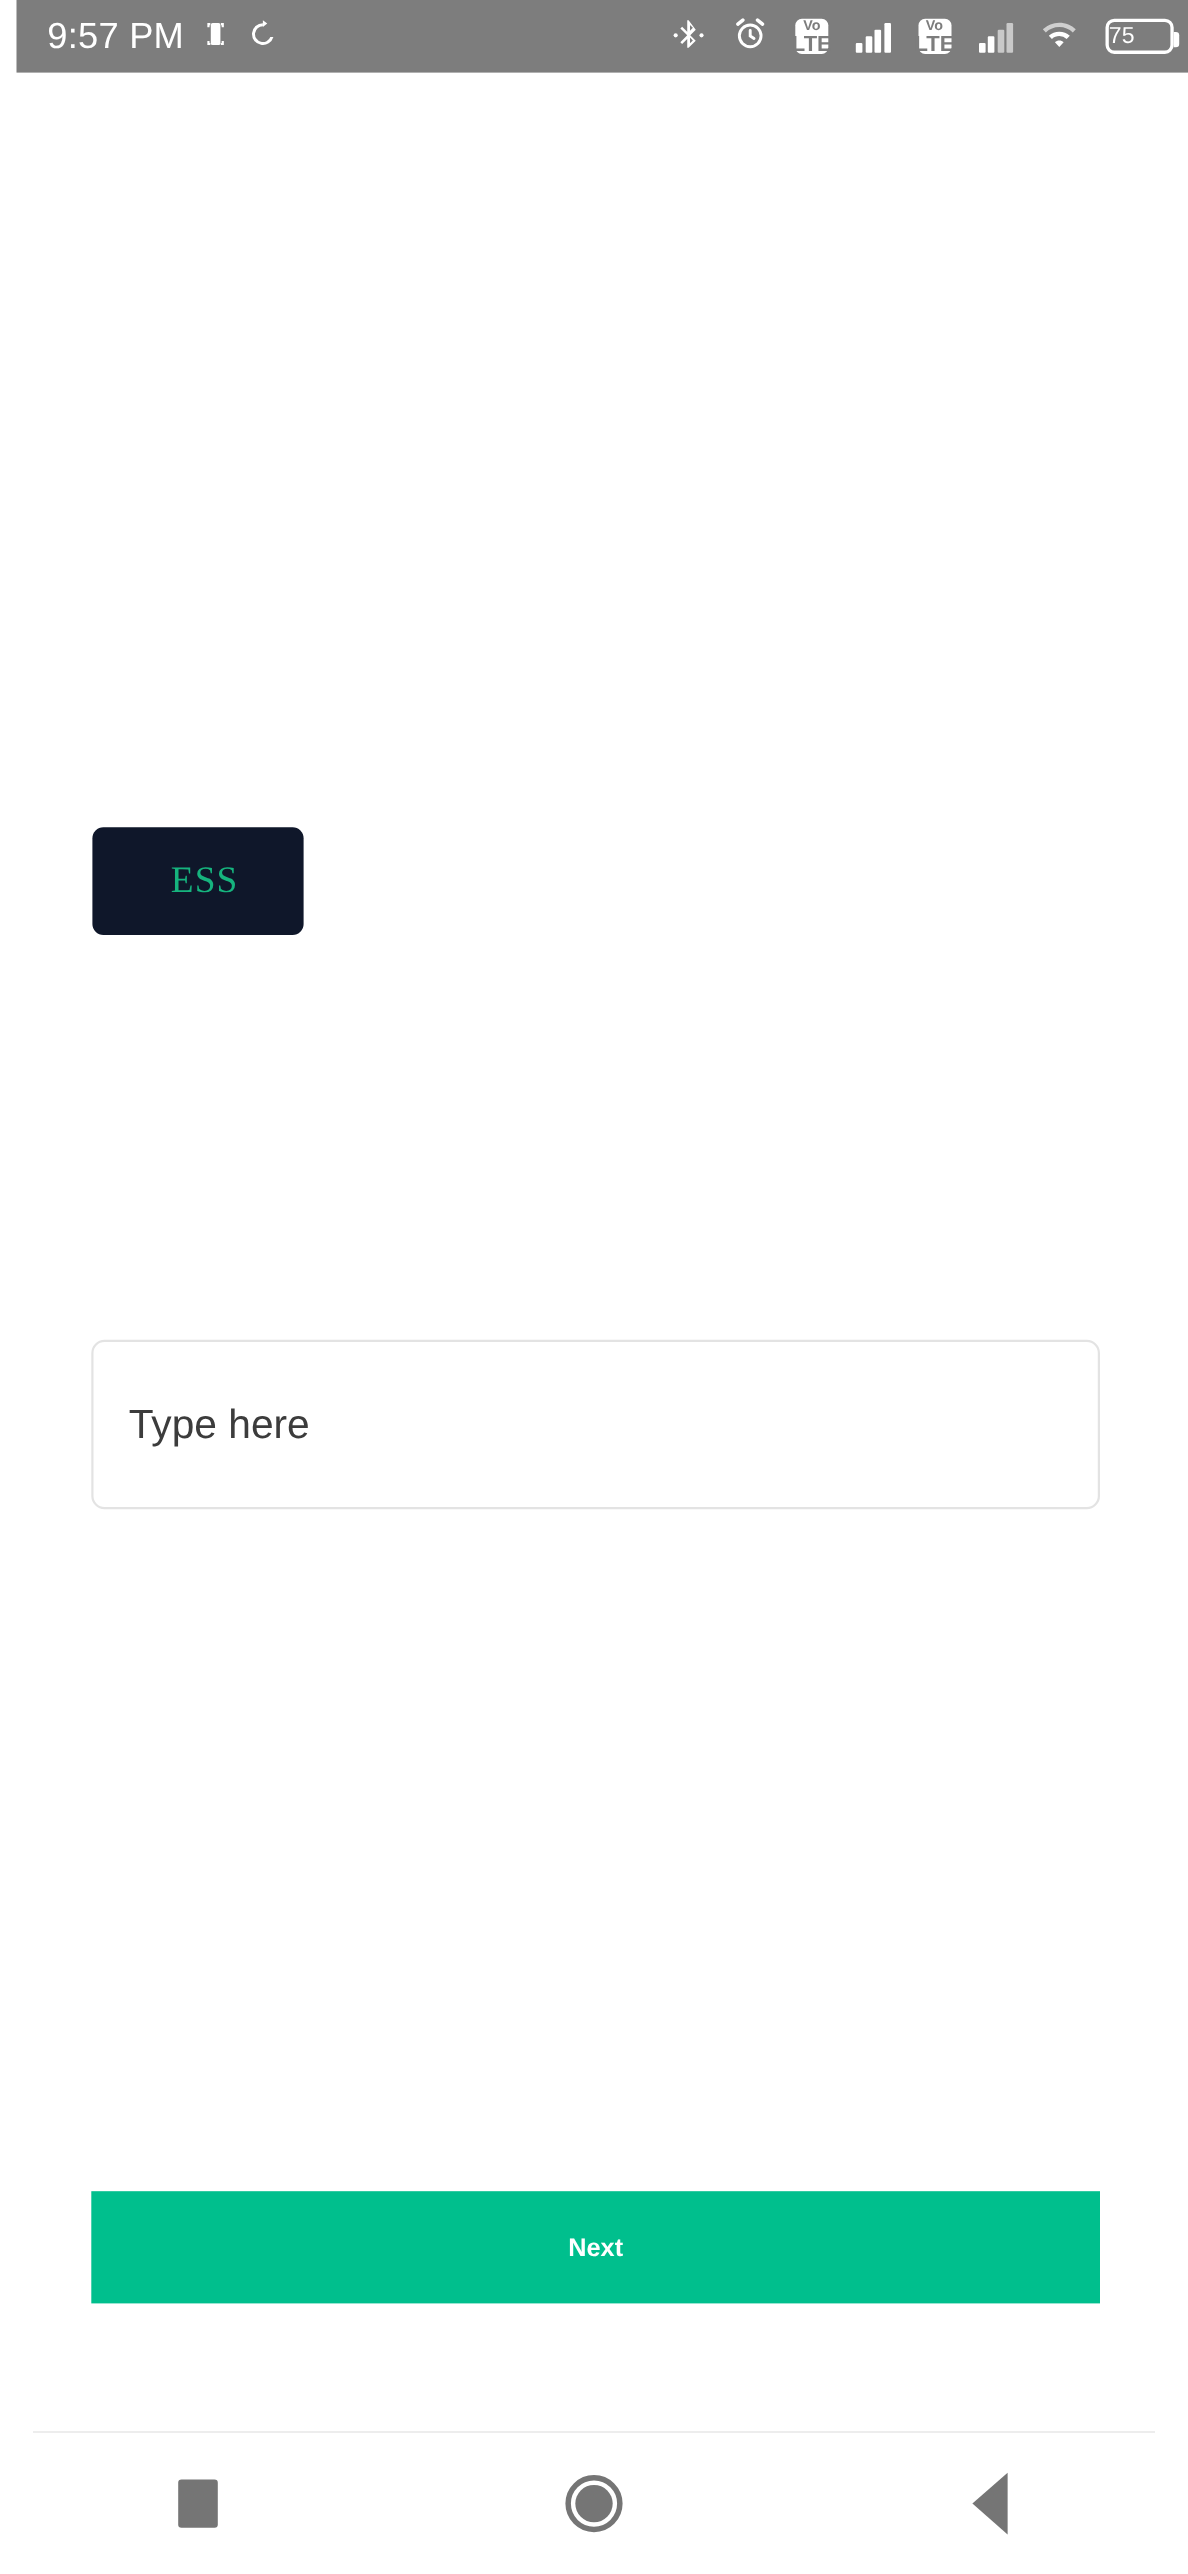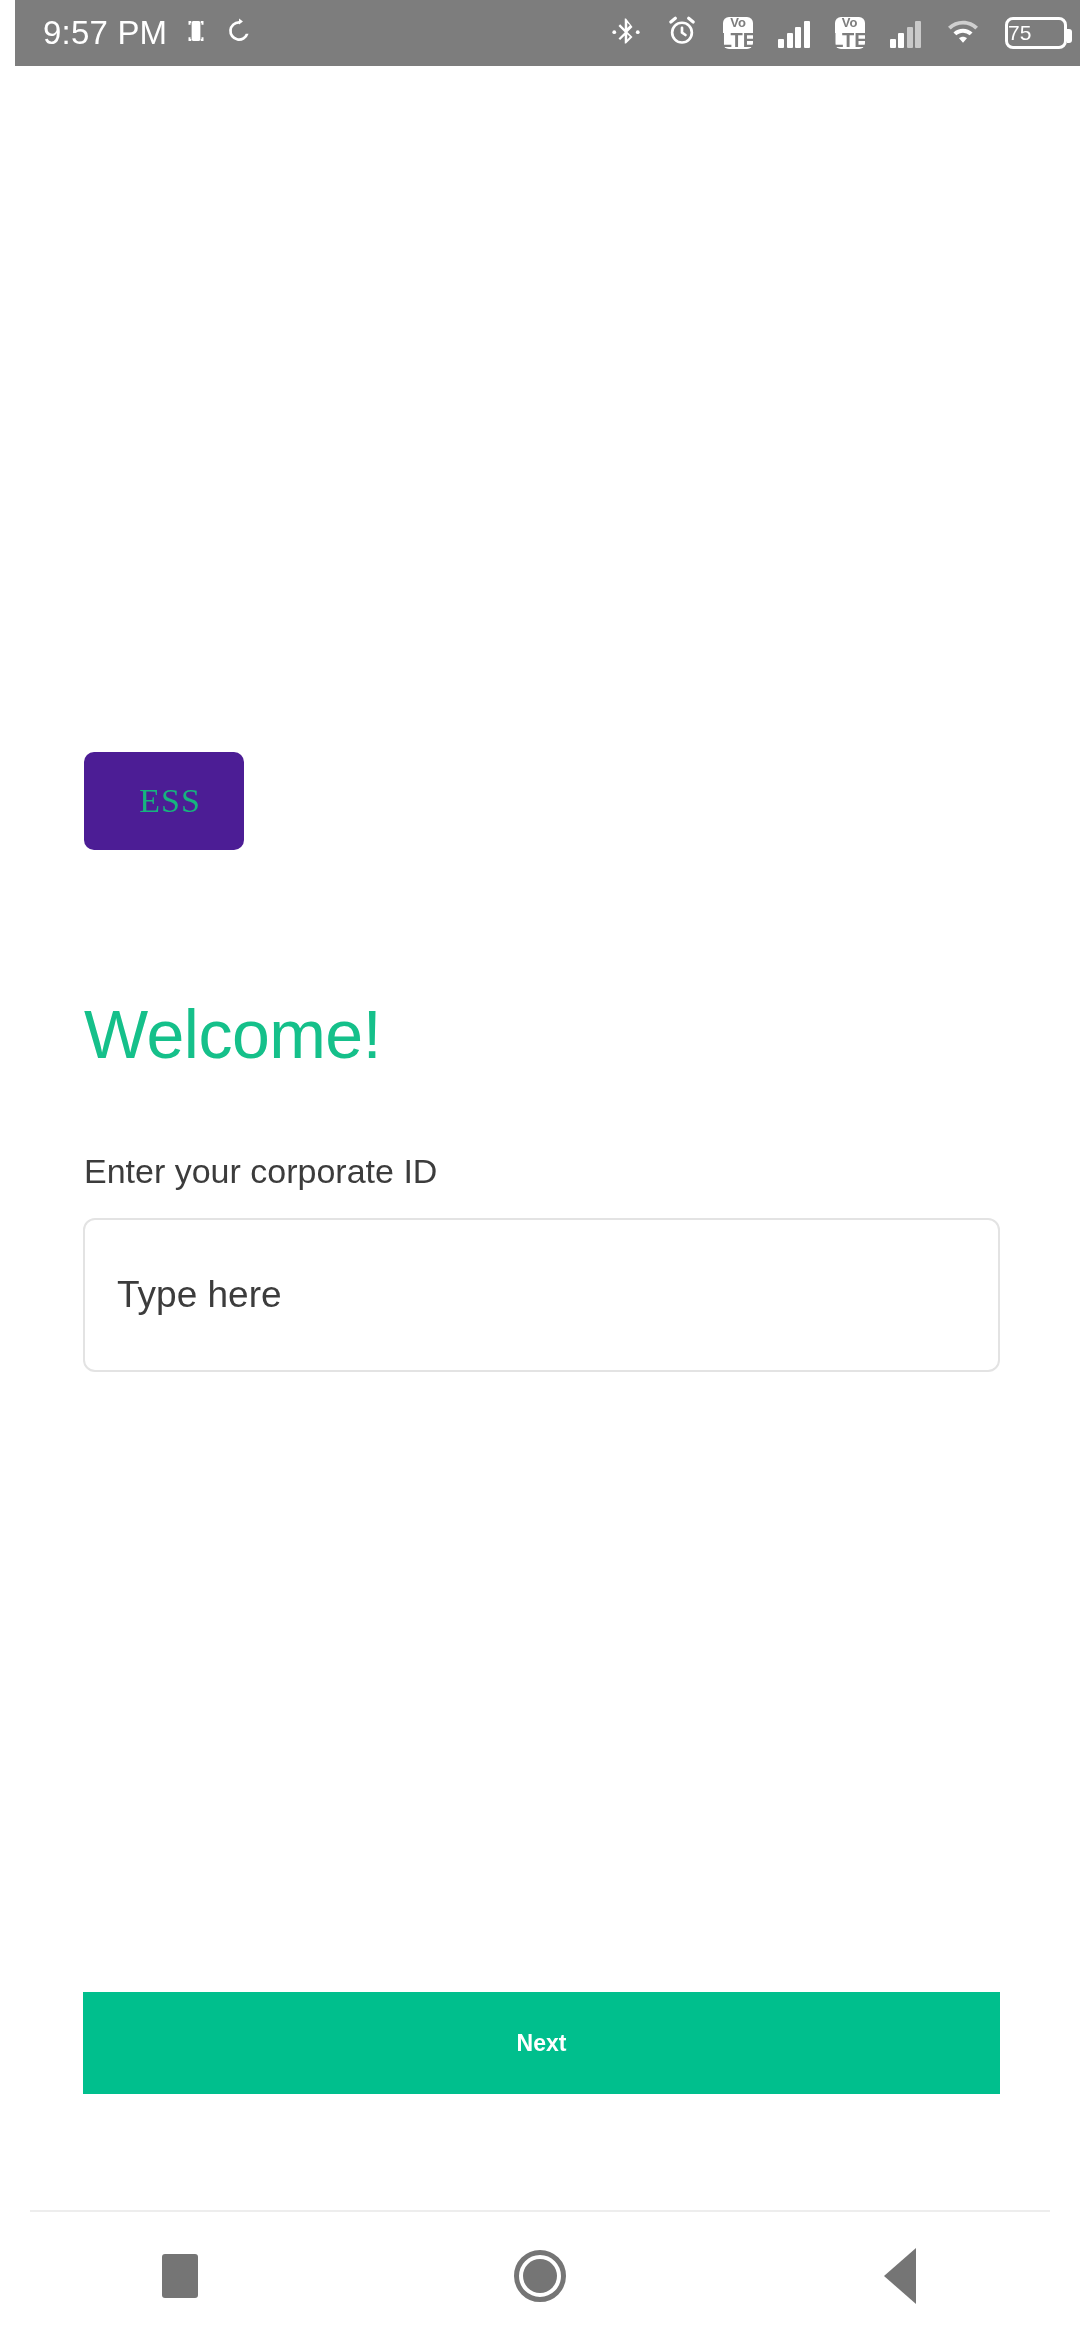--- a/index.html
+++ b/index.html
@@ -46,22 +46,22 @@
     display:flex; align-items:center; justify-content:flex-start; position:relative;
   }
   .battery::after{
     content:""; position:absolute; right:-8px; top:9px; width:5px; height:14px;
     background:#fff; border-radius:0 3px 3px 0;
   }
   .battery span{ font-size:21px; color:#fff; font-weight:normal; }
 
   
   .logo{
-    position:absolute; left:84px; top:752px; width:160px; height:98px;
-    background:#4c1d95; border-radius:10px;
+    position:absolute; left:84px; top:752px; width:192px; height:98px;
+    background:#0f172a; border-radius:10px;
     display:flex; align-items:center; justify-content:center;padding-left:12px;
   }
   .logo span{
     font-family:"Liberation Serif", serif;
     font-size:34px; color:#16b47e; letter-spacing:1px;
   }
 
   .welcome{
     position:absolute; left:84px; top:995px;
     font-size:68px; color:#15c08a; font-weight:normal; letter-spacing:-.5px;
@@ -188,23 +188,21 @@
       <span class="battery">
         <span>75</span>
       </span>
     </div>
   </div>
 
   <div class="logo">
     <span>ESS</span>
   </div>
 
-  <h1 class="welcome">Welcome!</h1>
-
-  <div class="field-label">Enter your corporate ID</div>
+
 
   <div class="input-wrap">
     <input type="text" placeholder="Type here" style="">
   </div>
 
   <button class="next-btn">Next</button>
 
   <div class="nav-divider"></div>
   <div class="navbar">
     <div class="nav-btn">

